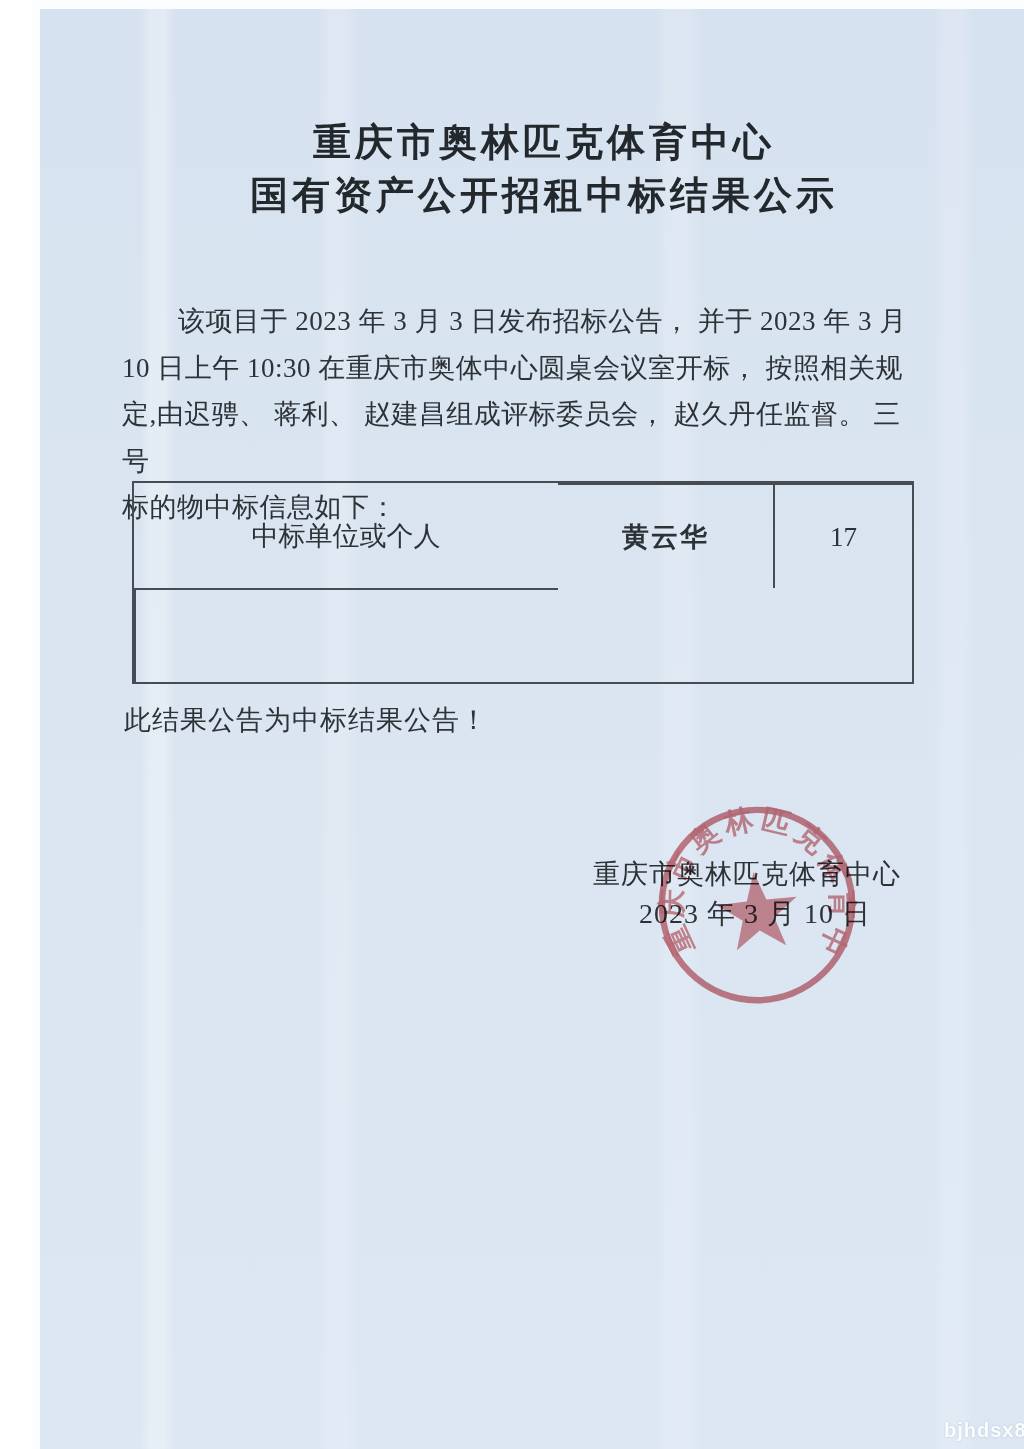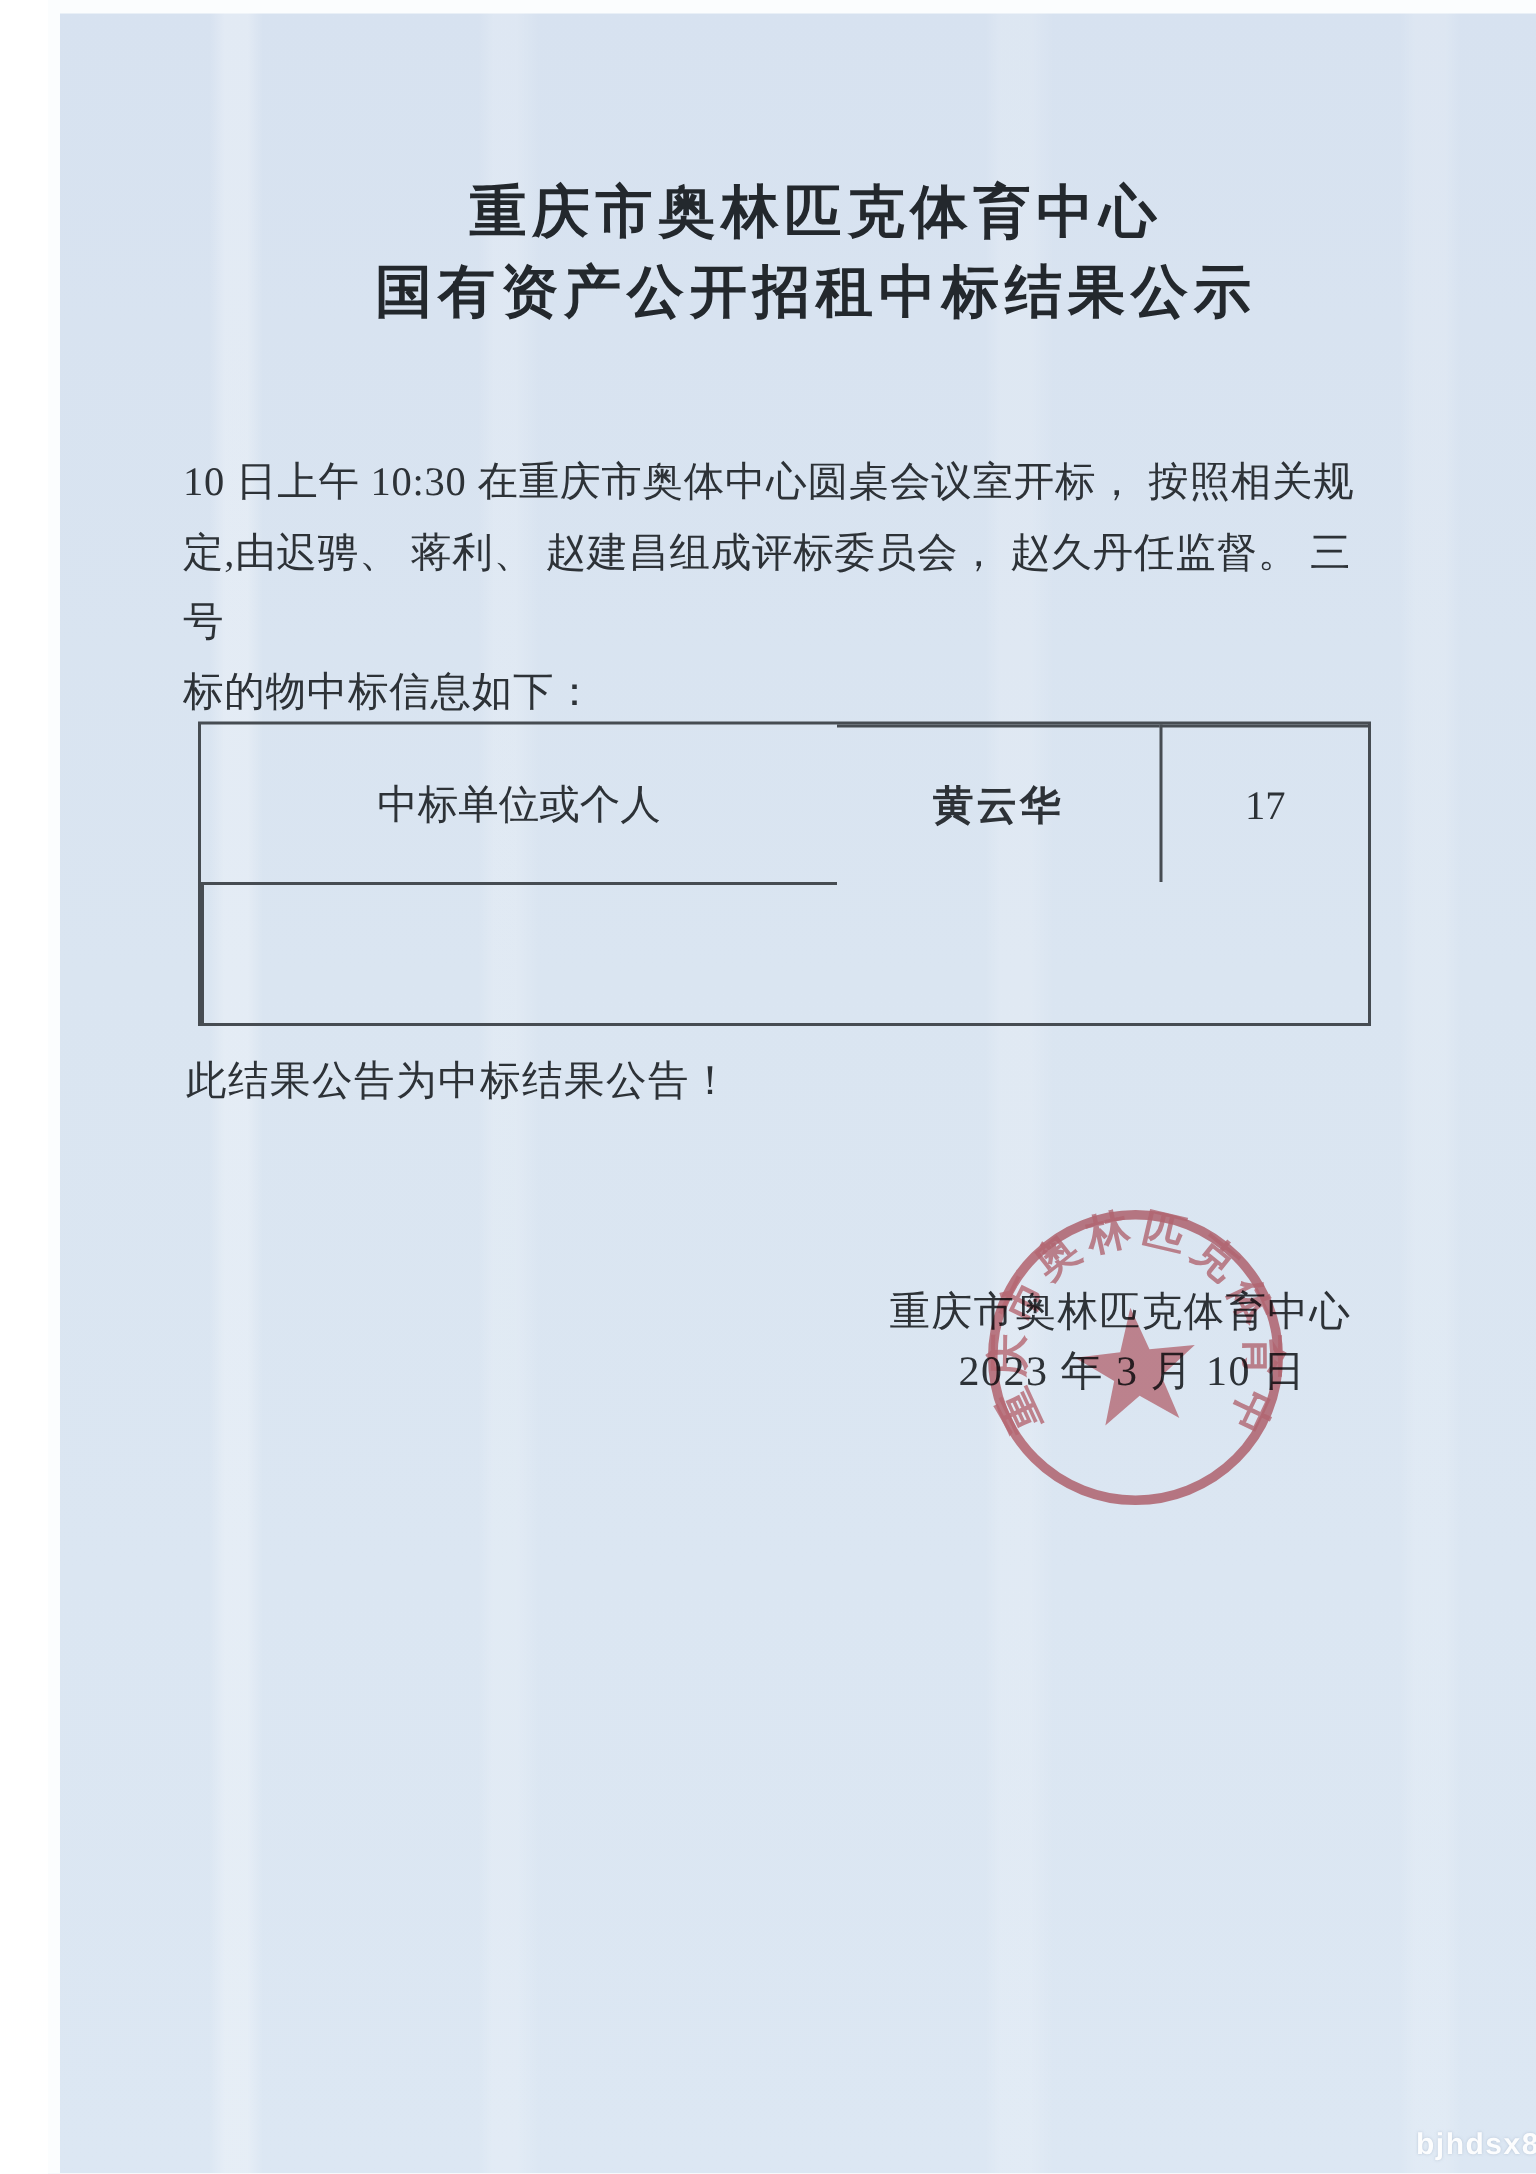--- a/index.html
+++ b/index.html
@@ -91,20 +91,21 @@
 <div class="page">
   <div class="edge-top"></div>
   <div class="edge-left"></div>
 
   <div class="title">
     <div>重庆市奥林匹克体育中心</div>
     <div>国有资产公开招租中标结果公示</div>
   </div>
 
   <div class="body-text">
+    <div class="indent">该项目于 2023 年 3 月 3 日发布招标公告， 并于 2023 年 3 月</div>
     <div>10 日上午 10:30 在重庆市奥体中心圆桌会议室开标， 按照相关规</div>
     <div>定,由迟骋、 蒋利、 赵建昌组成评标委员会， 赵久丹任监督。 三号</div>
     <div>标的物中标信息如下：</div>
   </div>
 
   <div class="result-table">
     <div class="cell">中标单位或个人</div>
     <div class="cell bt winner">黄云华</div>
     <div class="cell bl bt">17</div>
     <div class="cell bl bt"></div>

